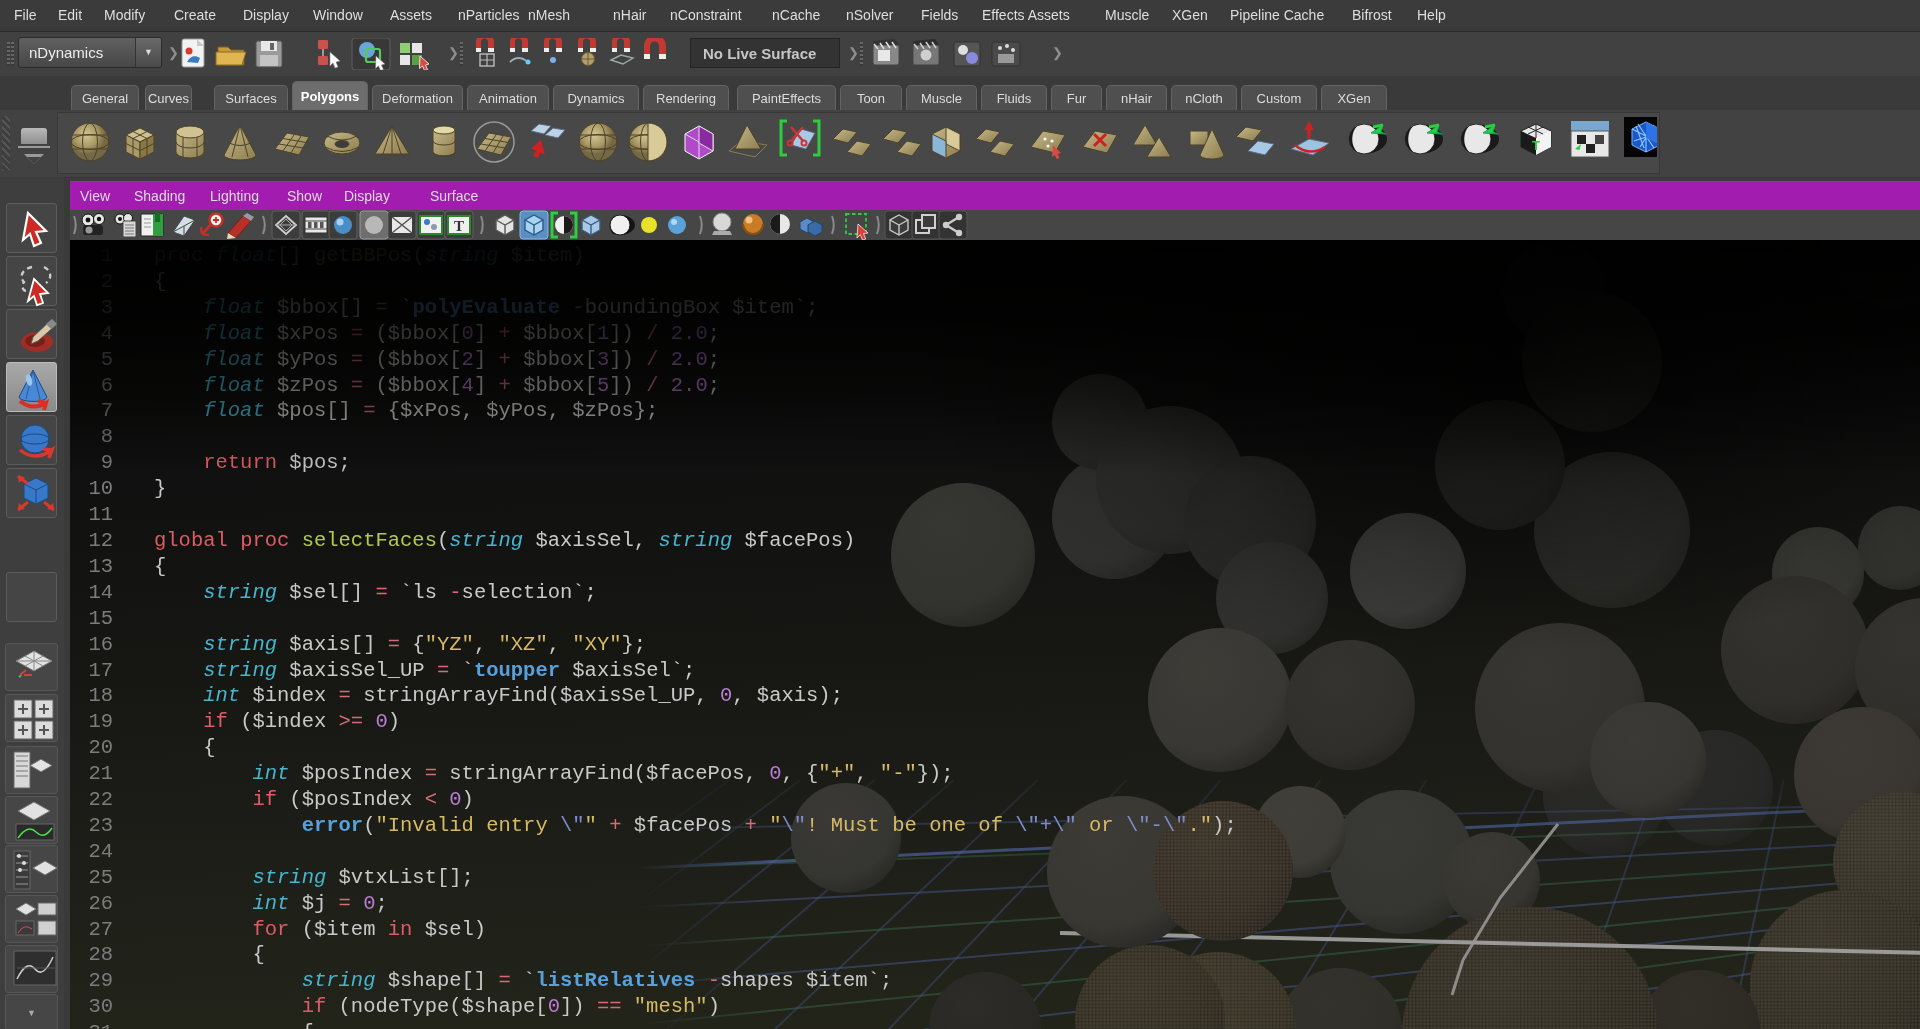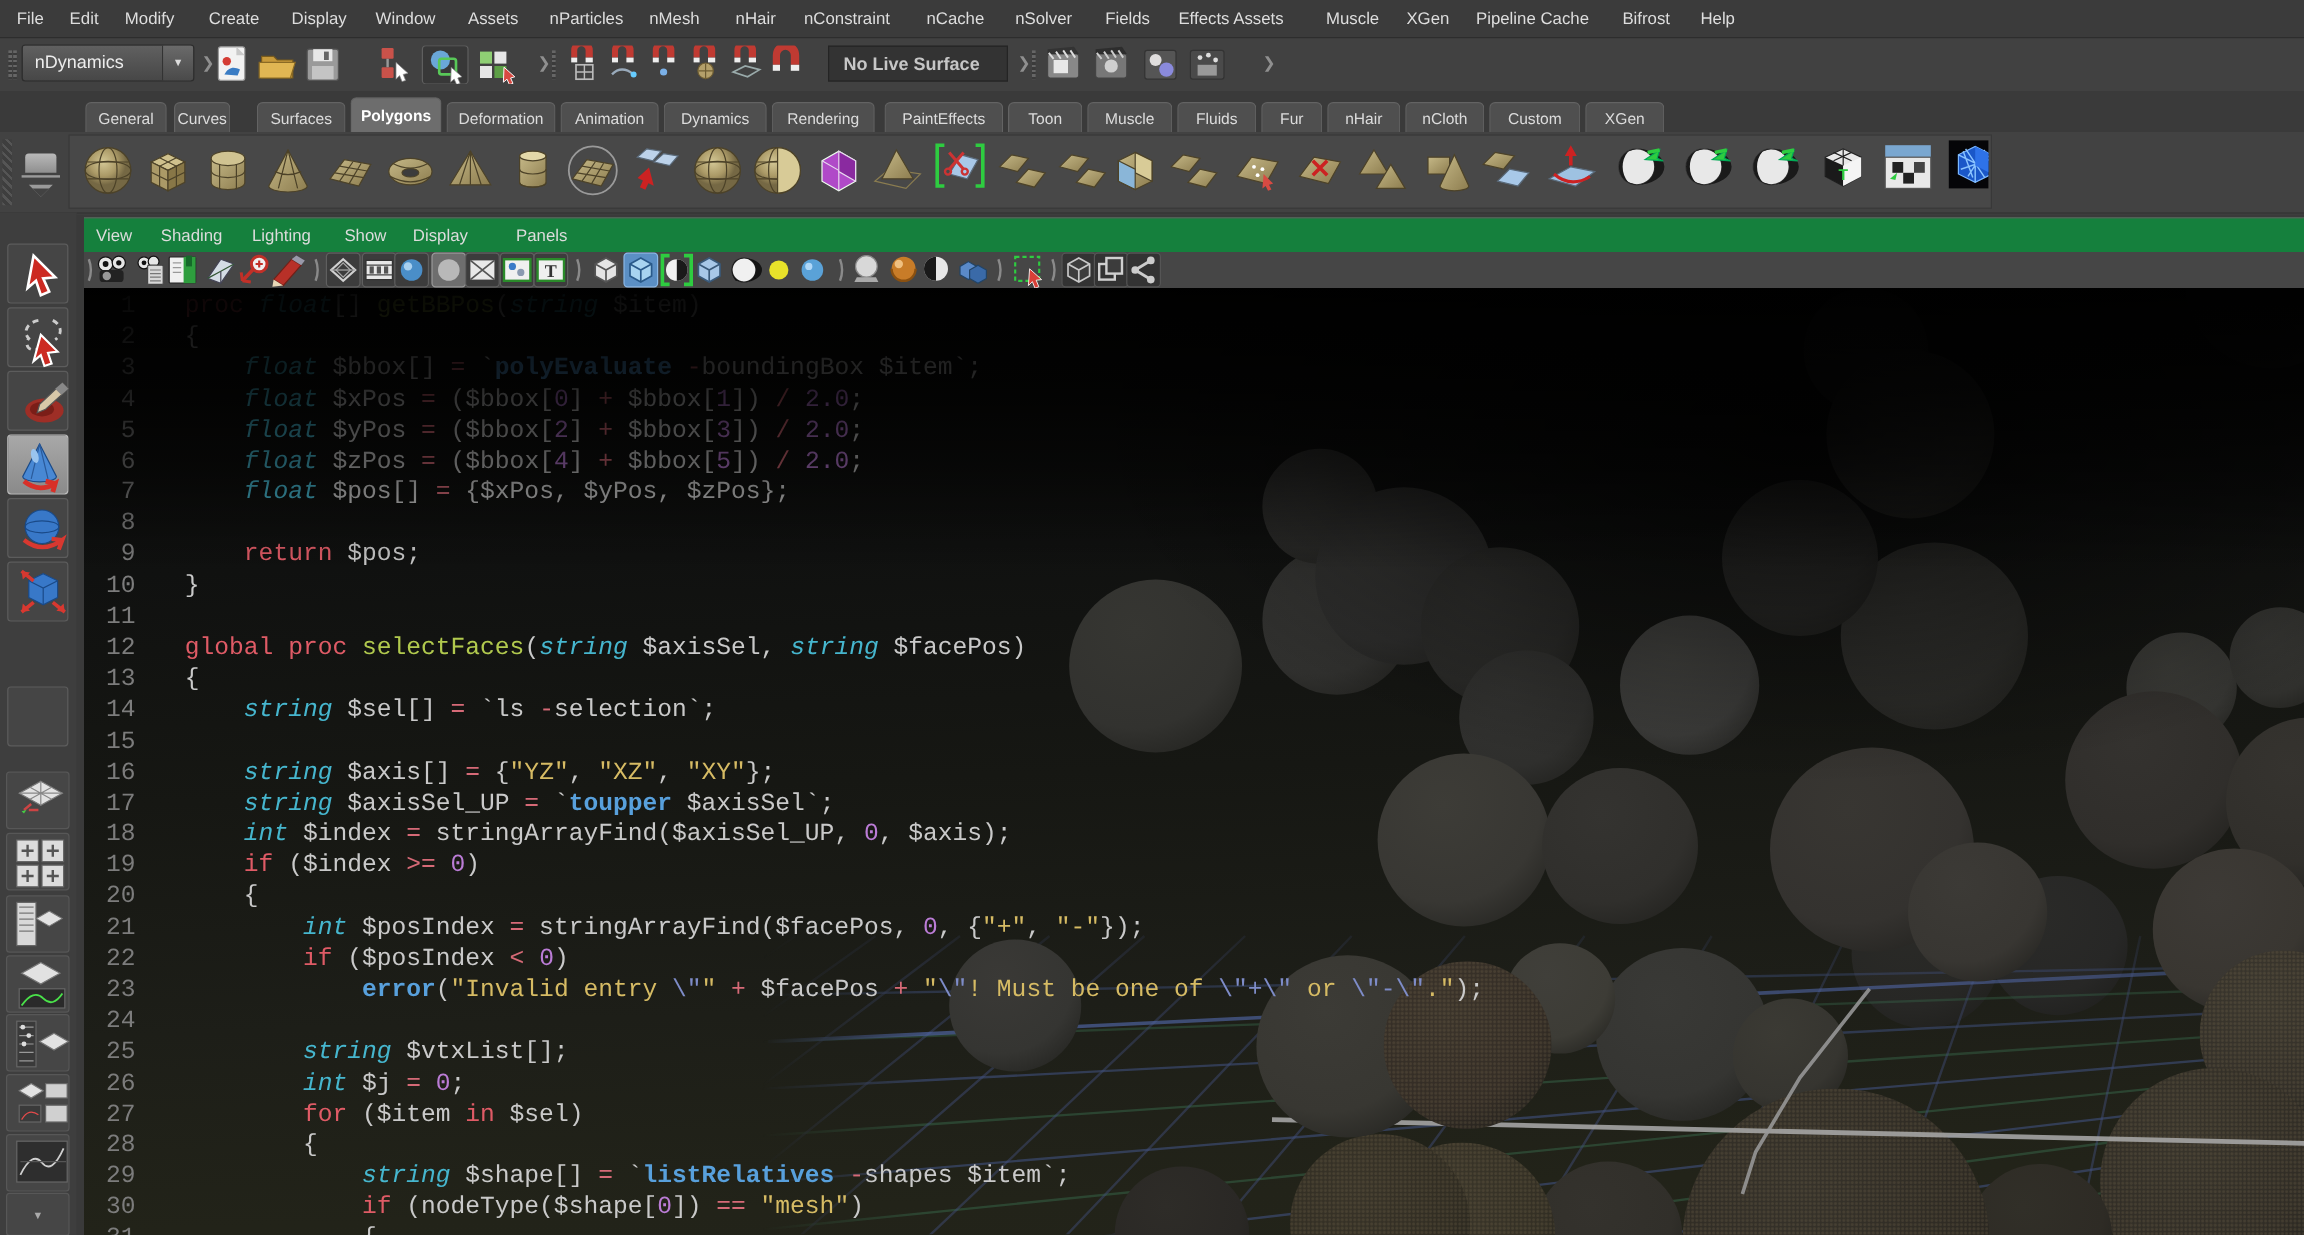--- a/index.html
+++ b/index.html
@@ -19,21 +19,21 @@
   .tab{position:absolute;top:9px;height:25px;background:#4f4f4f;border:1px solid #636363;border-bottom:none;
     border-radius:5px 5px 0 0;color:#dcdcdc;font-size:13px;text-align:center;line-height:25px;box-sizing:border-box;}
   .tab.act{background:#6d6d6d;top:5px;height:29px;color:#fff;font-weight:bold;line-height:29px;}
   #shelf{position:absolute;left:0;top:110px;width:1920px;height:67px;background:#424242;border-bottom:1px solid #333;}
   #shelfbox{position:absolute;left:57px;top:2px;width:1601px;height:60px;background:#484848;border:1px solid #383838;}
   #toolcol{position:absolute;left:0;top:177px;width:64px;height:852px;background:#3e3e3e;}
   .tbtn{position:absolute;left:6px;width:51px;height:50px;background:#454545;border:1px solid #5c5c5c;border-radius:3px;box-sizing:border-box;}
   .tbtn.sel{background:linear-gradient(#a8a8a8,#8a8a8a);border-color:#bbb;}
   .lbtn{position:absolute;left:5px;width:53px;height:48px;background:#464646;border:1px solid #575757;border-radius:3px;box-sizing:border-box;}
   #vp{position:absolute;left:64px;top:179px;width:1856px;height:850px;background:#3a3a3a;}
-  #vpmenu{position:absolute;left:6px;top:2px;width:1850px;height:29px;background:#15803d;border-top:1px solid #5e5e5e;box-sizing:border-box;}
+  #vpmenu{position:absolute;left:6px;top:2px;width:1850px;height:29px;background:#a21caf;border-top:1px solid #5e5e5e;box-sizing:border-box;}
   #vpmenu span{position:absolute;top:6px;font-size:14px;color:#dcdcdc;}
   #vpicons{position:absolute;left:6px;top:31px;width:1850px;height:30px;background:#464646;}
   #scene{position:absolute;left:6px;top:61px;width:1850px;height:895px;overflow:hidden;
     background:linear-gradient(178deg,#0a0a08 0%,#101110 25%,#161713 45%,#1d1e18 65%,#222319 82%,#24241c 100%);}
   .sphere{position:absolute;border-radius:50%;z-index:1;}
   .zt{z-index:3;}
   .zb{z-index:0;}
   #axes{z-index:2;}
   #darktop{position:absolute;z-index:5;left:0;top:0;width:1850px;height:235px;
     background:linear-gradient(rgba(0,0,0,.96),rgba(0,0,0,.8) 35%,rgba(0,0,0,.5) 65%,rgba(0,0,0,0));}
@@ -57,21 +57,21 @@
 <body>
 <div id="menubar">
   <span style="left:14px">File</span>
     <span style="left:58px">Edit</span>
     <span style="left:104px">Modify</span>
   <span style="left:174px">Create</span>
     <span style="left:243px">Display</span>
     <span style="left:313px">Window</span>
   <span style="left:390px">Assets</span>
     <span style="left:458px">nParticles</span>
-    <span style="left:541px">nMesh</span>
+    <span style="left:528px">nMesh</span>
   <span style="left:613px">nHair</span>
     <span style="left:670px">nConstraint</span>
     <span style="left:772px">nCache</span>
   <span style="left:846px">nSolver</span>
     <span style="left:921px">Fields</span>
     <span style="left:982px">Effects Assets</span>
   <span style="left:1105px">Muscle</span>
     <span style="left:1172px">XGen</span>
     <span style="left:1230px">Pipeline Cache</span>
   <span style="left:1352px">Bifrost</span>
@@ -495,21 +495,21 @@
     </svg>
 </div>
 
 <div id="vp">
   <div id="vpmenu">
     <span style="left:10px">View</span>
       <span style="left:64px">Shading</span>
       <span style="left:140px">Lighting</span>
     <span style="left:217px">Show</span>
       <span style="left:274px">Display</span>
-      <span style="left:360px">Panels</span>
+      <span style="left:360px">Surface</span>
   </div>
   <div id="vpicons">
       <svg width="1850" height="30" viewBox="0 0 1850 30">
         <path d="M4 6 q3.5 9 0 18" stroke="#8a8a8a" fill="none" stroke-width="2"></path>
         <g transform="translate(11,3)">
           <circle cx="7" cy="7" r="6" fill="#e6e6e6" stroke="#111"></circle>
           <circle cx="18" cy="6" r="5.5" fill="#e6e6e6" stroke="#111"></circle>
           <circle cx="7" cy="7" r="2.4" fill="#111"></circle>
           <circle cx="18" cy="6" r="2.2" fill="#111"></circle>
           <rect x="2" y="12" width="20" height="10" rx="3" fill="#222"></rect>

